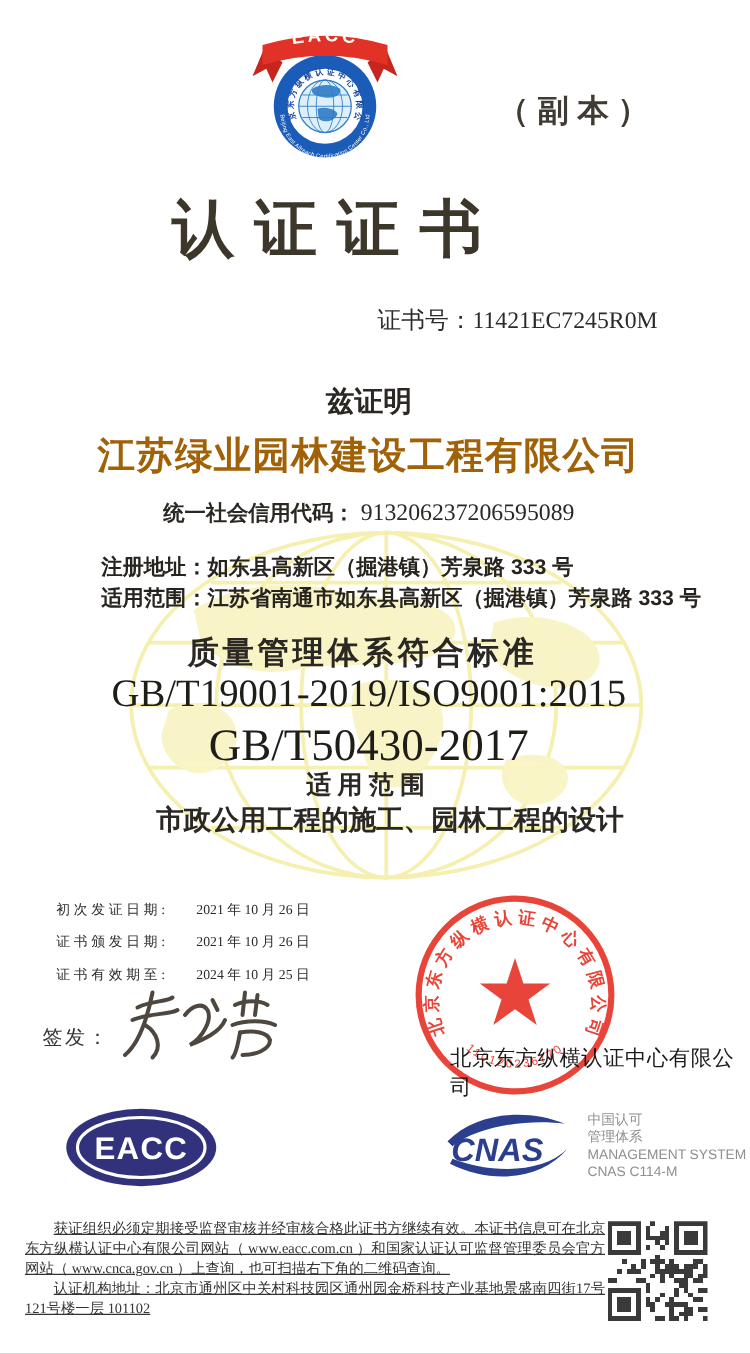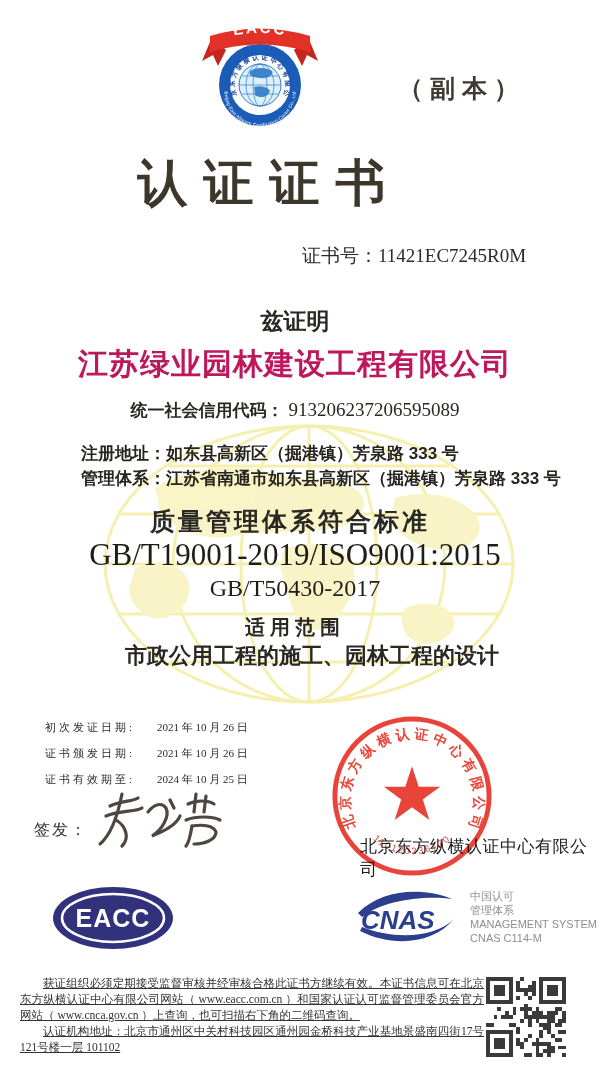--- a/index.html
+++ b/index.html
@@ -16,27 +16,27 @@
   
   #watermark{left:95px;top:418px;width:428px;height:292px;z-index:0;opacity:.6;}
   .fg{z-index:2;}
   
   #emblem{left:202px;top:21px;width:116px;height:106px;}
   #copy-label{left:398px;top:72px;font-size:25px;letter-spacing:7px;color:#3f3b33;font-weight:700;}
   #title{top:150px;font-size:50px;letter-spacing:16px;text-indent:14px;color:#3d372b;font-weight:700;width:525px;text-align:center;}
   #certno{left:302px;top:243px;font-size:19px;color:#2b2b2b;}
   
   #certify{top:306px;font-size:23px;}
-  #company{top:344px;font-size:30px;letter-spacing:1px;color:#be185d;}
+  #company{top:344px;font-size:30px;letter-spacing:1px;color:#a16207;}
   #credit{top:399px;font-size:17px;}
   #credit .code{font-size:19px;padding-left:5px;}
   #addresses{left:81px;top:441px;font-size:17px;line-height:25px;color:#27241f;}
   #std-heading{top:505px;font-size:25px;letter-spacing:3px;width:580px;}
   #std1{top:537px;font-size:31px;color:#1f1d18;}
-  #std2{top:575px;font-size:24px;color:#1f1d18;}
+  #std2{top:575px;font-size:36px;color:#1f1d18;}
   #scope-heading{top:614px;font-size:20px;letter-spacing:5px;}
   #scope1{top:641px;font-size:22px;width:600px;padding-left:12px;}
   #scope2{top:671px;font-size:22px;width:600px;}
   
   #dates{left:45px;top:714px;font-size:11px;color:#2b2b2b;}
   #dates .row{display:flex;height:26px;align-items:center;}
   #dates .lbl{width:112px;letter-spacing:3px;}
   
   #sign-label{left:34px;top:820px;font-size:16px;letter-spacing:2px;color:#333;}
   #signature{left:92px;top:786px;width:135px;height:68px;}
@@ -127,21 +127,21 @@
 
   <div id="credit" class="abs fg ctr">
     <span class="hei">统一社会信用代码：</span><span class="serif code">913206237206595089</span>
   </div>
 
   <div id="addresses" class="abs fg hei">
     <div>
       <span>注册地址：</span><span>如东县高新区（掘港镇）芳泉路 333 号</span>
     </div>
     <div>
-      <span>管理体系：</span><span>江苏省南通市如东县高新区（掘港镇）芳泉路 333 号</span>
+      <span>适用范围：</span><span>江苏省南通市如东县高新区（掘港镇）芳泉路 333 号</span>
     </div>
   </div>
 
   <div id="std-heading" class="abs fg ctr hei">质量管理体系符合标准</div>
   <div id="std1" class="abs fg ctr serif">GB/T19001-2019/ISO9001:2015</div>
   <div id="std2" class="abs fg ctr serif">GB/T50430-2017</div>
 
   <div id="scope-heading" class="abs fg ctr hei">适用范围</div>
   <div id="scope1" class="abs fg ctr hei">市政公用工程的施工、园林工程的设计</div>
 

